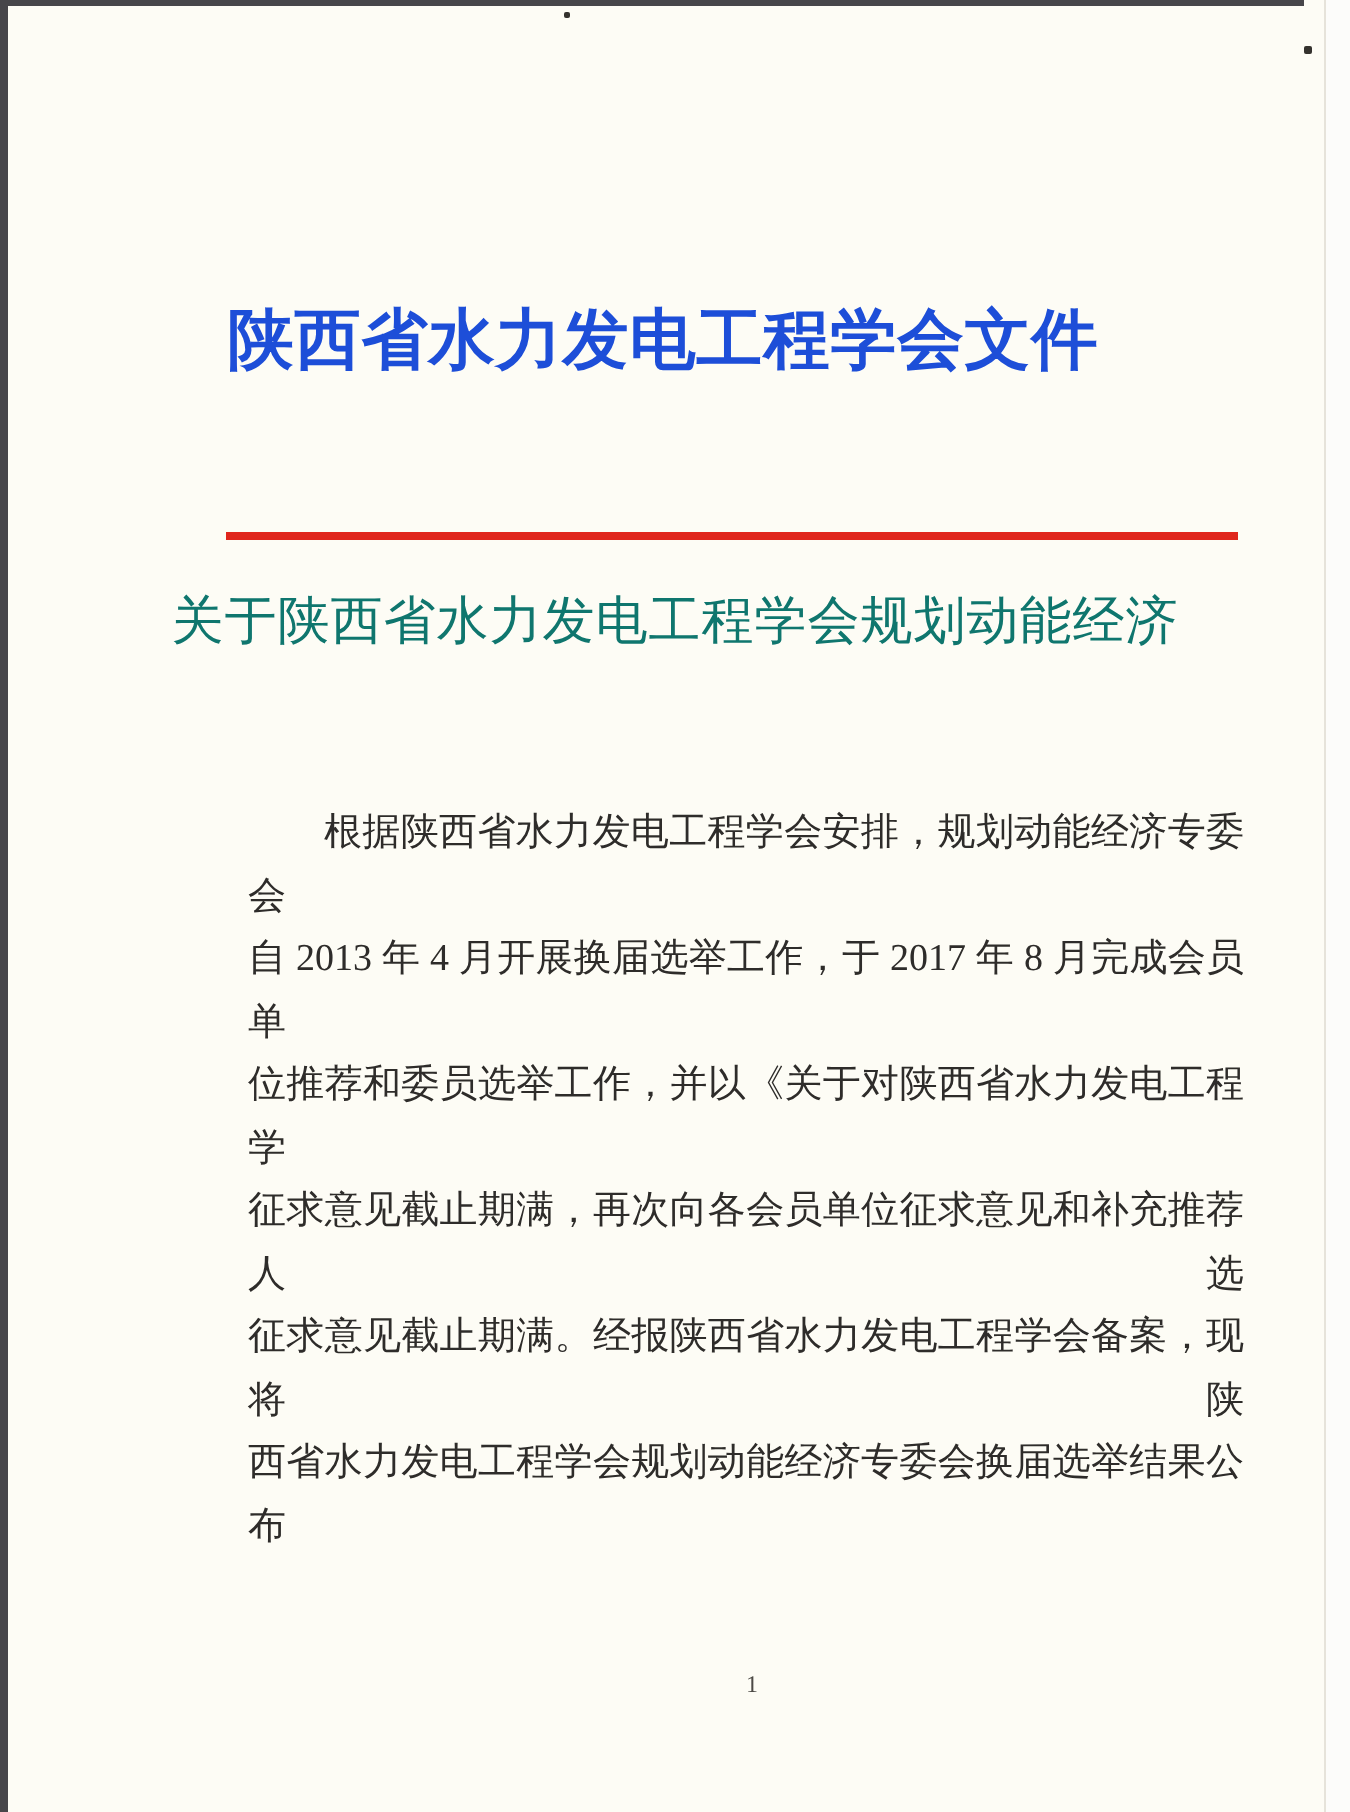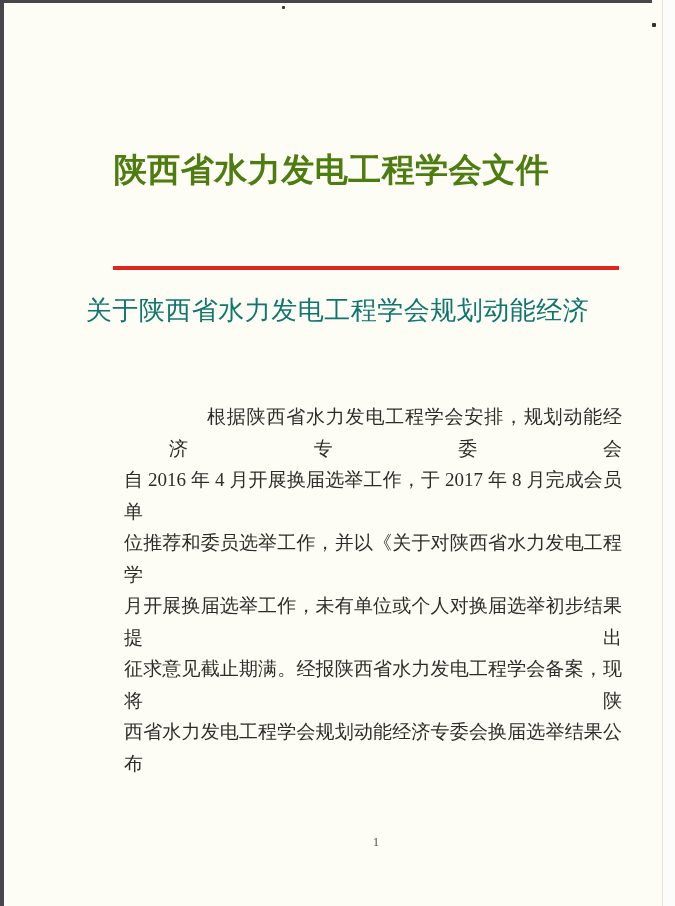--- a/index.html
+++ b/index.html
@@ -13,42 +13,42 @@
   .edge-top{position:absolute;top:0;left:0;width:652px;height:3px;background:#47464a;}
   .edge-left{position:absolute;top:0;left:0;width:4px;height:906px;background:#47464a;}
   .right-strip{position:absolute;top:0;right:0;width:12px;height:906px;background:#fcfcfa;border-left:1px solid #e6e3da;}
   .speck{position:absolute;background:#35322e;border-radius:1px;}
   .s1{left:282px;top:6px;width:3px;height:3px;}
   .s2{left:652px;top:23px;width:4px;height:4px;}
 
   
   .org-header{
     position:absolute;top:148px;left:0;width:663px;text-align:center;
-    font-size:33px;font-weight:bold;color:#4d7c0f;letter-spacing:0.5px;
+    font-size:33px;font-weight:bold;color:#1d4ed8;letter-spacing:0.5px;
   }
   .doc-number{
     position:absolute;top:227px;left:0;width:663px;text-align:center;
     font-size:17px;color:#2e2c2a;letter-spacing:1px;
   }
   .red-rule{position:absolute;top:266px;left:113px;width:506px;height:4px;background:#e0261c;}
 
   
   .doc-title{
     position:absolute;top:292px;left:55px;width:565px;text-align:center;
     font-size:26px;line-height:37px;color:#0f766e;letter-spacing:0.5px;
   }
 
   
   .body-text{
     position:absolute;top:401px;left:124px;width:498px;
     font-size:19px;line-height:31.5px;color:#2e2c2a;
   }
   .ln{min-height:31.5px;}
   .j{text-align:justify;text-align-last:justify;}
-  .ind{text-indent:2em;margin-left:45px;}
+  .ind{text-indent:2em;}
 
   .page-number{
     position:absolute;top:835px;left:0;width:752px;text-align:center;
     font-size:12px;color:#4c4a46;font-family:"Liberation Serif","DejaVu Serif",serif;
   }
 </style>
 </head>
 <body>
 
 <div class="page">
@@ -61,23 +61,23 @@
 
   <div class="org-header">陕西省水力发电工程学会文件</div>
   <div class="red-rule"></div>
 
   <div class="doc-title">
     <div>关于陕西省水力发电工程学会规划动能经济</div>
   </div>
 
   <div class="body-text">
     <div class="ln j ind">根据陕西省水力发电工程学会安排，规划动能经济专委会</div>
-    <div class="ln j">自 2016 年 4 月开展换届选举工作，于 2017 年 8 月完成会员单</div>
+    <div class="ln j">自 2013 年 4 月开展换届选举工作，于 2017 年 8 月完成会员单</div>
     <div class="ln j">位推荐和委员选举工作，并以《关于对陕西省水力发电工程学</div>
-    <div class="ln j">月开展换届选举工作，未有单位或个人对换届选举初步结果提出</div>
+    <div class="ln j">征求意见截止期满，再次向各会员单位征求意见和补充推荐人选</div>
     <div class="ln j">征求意见截止期满。经报陕西省水力发电工程学会备案，现将陕</div>
     <div class="ln j">西省水力发电工程学会规划动能经济专委会换届选举结果公布</div>
 
   </div>
 
   <div class="page-number">1</div>
 
 </div>
 
 </body></html>

